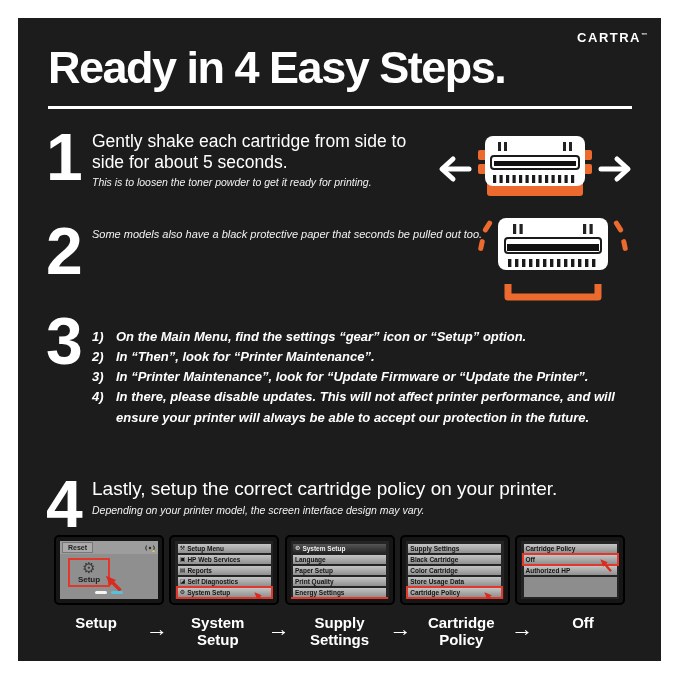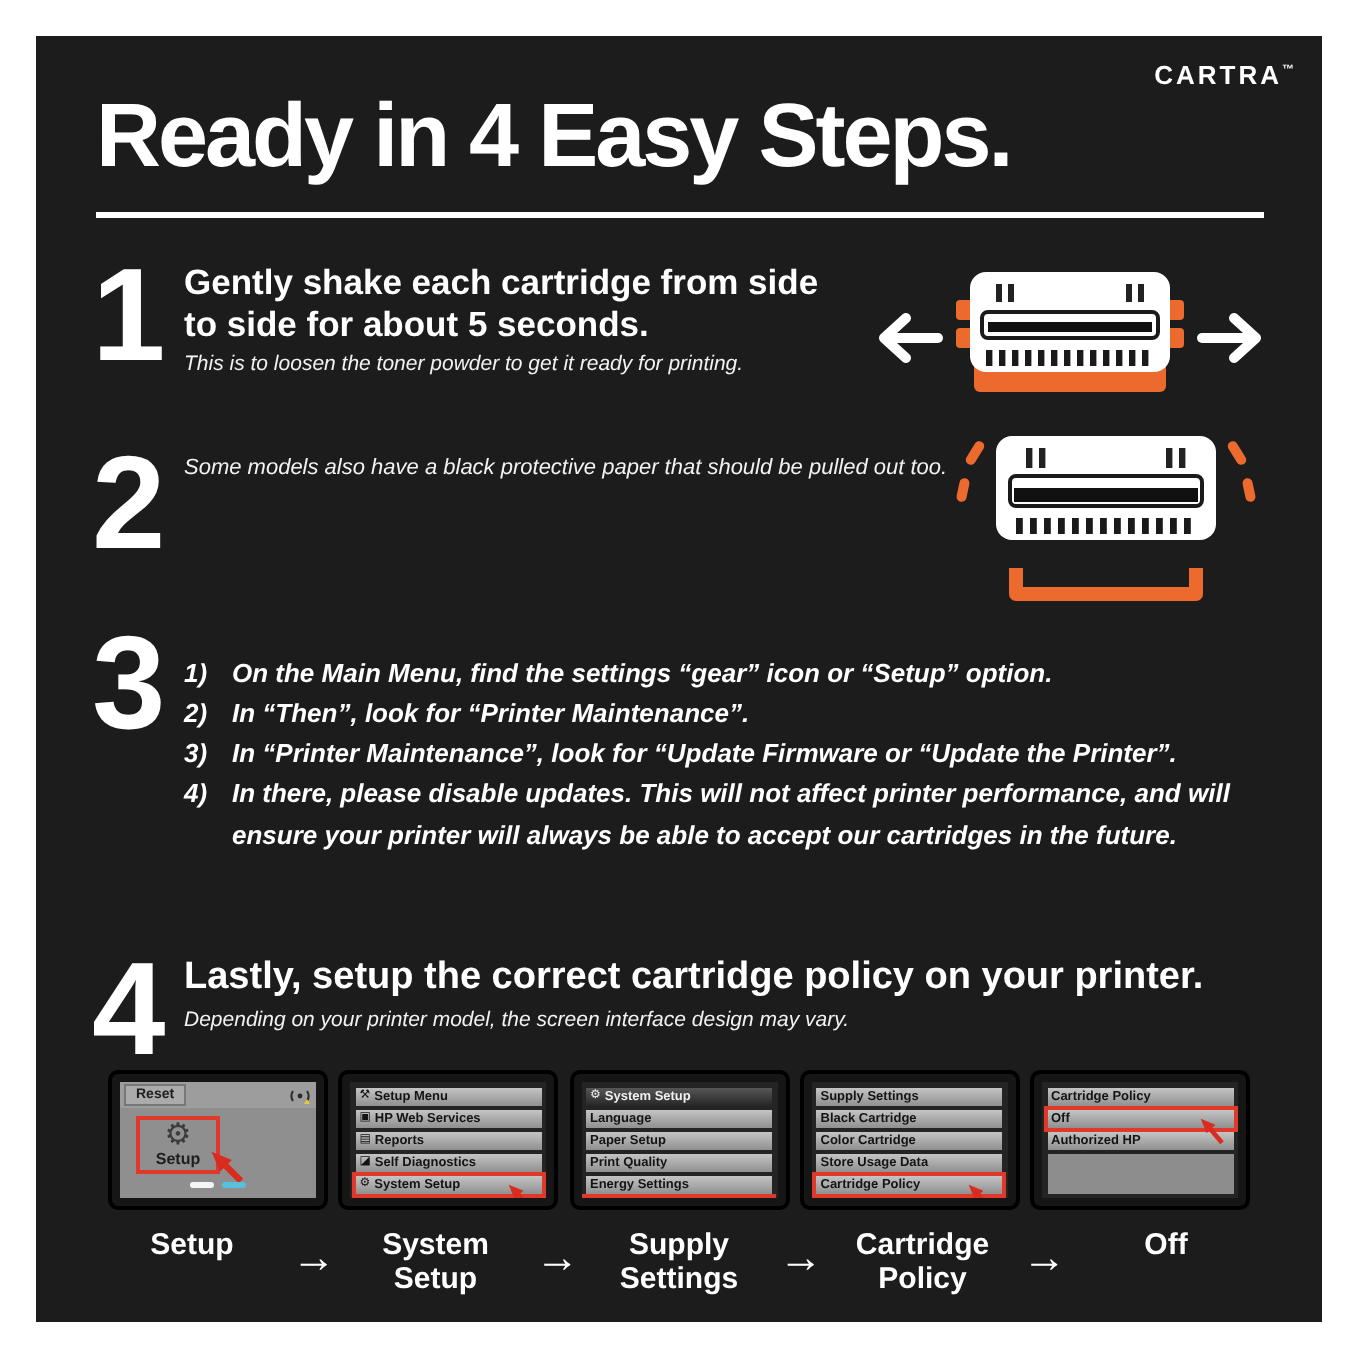--- a/index.html
+++ b/index.html
@@ -12,21 +12,21 @@
   
   .logo{position:absolute;top:12px;right:14px;font-weight:bold;font-size:13px;letter-spacing:1.5px;color:#fff;}
   .logo sup{font-size:6px;letter-spacing:0;}
   .title{position:absolute;top:24px;left:30px;font-size:45px;font-weight:bold;letter-spacing:-1.5px;color:#fff;}
   .divider{position:absolute;top:88px;left:30px;right:29px;height:3px;background:#fff;}
 
   
   .step{position:absolute;left:28px;right:20px;display:flex;}
   .step-num{width:46px;font-size:66px;font-weight:bold;line-height:0.9;text-align:left;flex:0 0 46px;}
   .step-body{padding-top:3px;}
-  .step-h{font-weight:bold;font-size:17.5px;line-height:1.2;color:#fff;}
+  .step-h{font-weight:normal;font-size:17.5px;line-height:1.2;color:#fff;}
   .orange-word{color:#ED6A2E;}
   .step-note{font-weight:normal;font-style:italic;font-size:10.5px;margin-top:3px;color:#f2f2f2;}
   .substeps{margin-top:12px;font-weight:bold;font-style:italic;font-size:13px;line-height:1.55;}
   .substep{display:flex;}
   .substep .n{flex:0 0 24px;}
   .substep .t{flex:1;}
 
   #step1{top:110px;} #step2{top:204px;} #step3{top:294px;} #step4{top:457px;}
   #step1 .step-h{width:335px;} #step2 .step-h{width:390px;} #step3 .step-h{width:540px;}
   #step2 .step-note{font-size:11px;}
@@ -124,21 +124,21 @@
       </g>
       <g>
         <path d="M172 39 H198" stroke="#fff" stroke-width="5" stroke-linecap="round"></path>
         <path d="M188 29 L199 39 L188 49" fill="none" stroke="#fff" stroke-width="5" stroke-linecap="round" stroke-linejoin="round"></path>
       </g>
     </svg>
 
     <div class="step" id="step2">
       <div class="step-num">2</div>
       <div class="step-body">
-        <div class="step-note">Some models also have a black protective paper that should be pulled out too.</div>
+        <div class="step-note">Some models also have a black protective paper that seconds be pulled out too.</div>
       </div>
     </div>
     <svg id="illu2" class="illu" width="172" height="94" viewBox="0 0 172 94">
       <g fill="#ED6A2E">
         <rect x="18" y="6" width="5" height="13" rx="2.5" transform="rotate(32 20.5 12.5)"></rect>
         <rect x="12" y="25" width="5" height="12" rx="2.5" transform="rotate(12 14.5 31)"></rect>
         <rect x="149" y="6" width="5" height="13" rx="2.5" transform="rotate(-32 151.5 12.5)"></rect>
         <rect x="155" y="25" width="5" height="12" rx="2.5" transform="rotate(-12 157.5 31)"></rect>
       </g>
       <g>
@@ -179,21 +179,21 @@
           <div class="substep">
               <span class="n">2)</span>
               <span class="t">In “Then”, look for “Printer Maintenance”.</span>
             </div>
           <div class="substep">
               <span class="n">3)</span>
               <span class="t">In “Printer Maintenance”, look for “Update Firmware or “Update the Printer”.</span>
             </div>
           <div class="substep">
               <span class="n">4)</span>
-              <span class="t">In there, please disable updates. This will not affect printer performance, and will ensure your printer will always be able to accept our cartridges in the future.</span>
+              <span class="t">In there, please disable updates. This will not affect printer performance, and will ensure your printer will always be able to accept our protection in the future.</span>
             </div>
         </div>
       </div>
     </div>
 
     <div class="step" id="step4">
       <div class="step-num">4</div>
       <div class="step-body">
         <div class="step-h">Lastly, setup the correct cartridge policy on your printer.</div>
         <div class="step-note">Depending on your printer model, the screen interface design may vary.</div>

